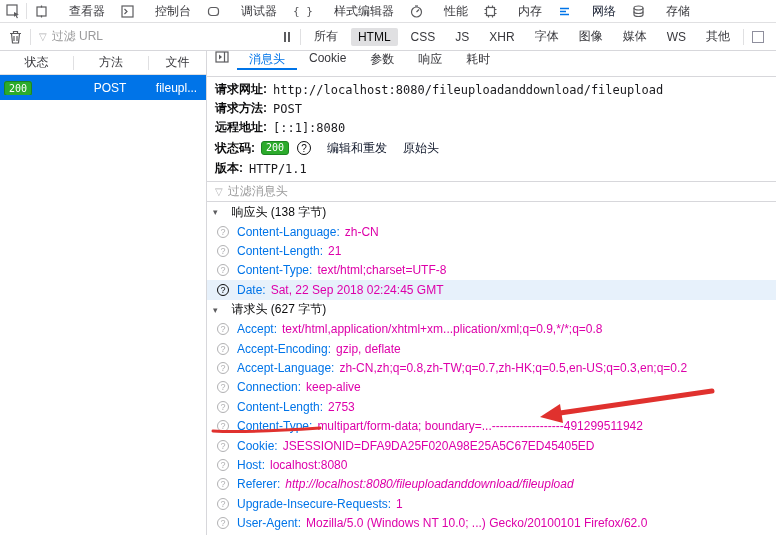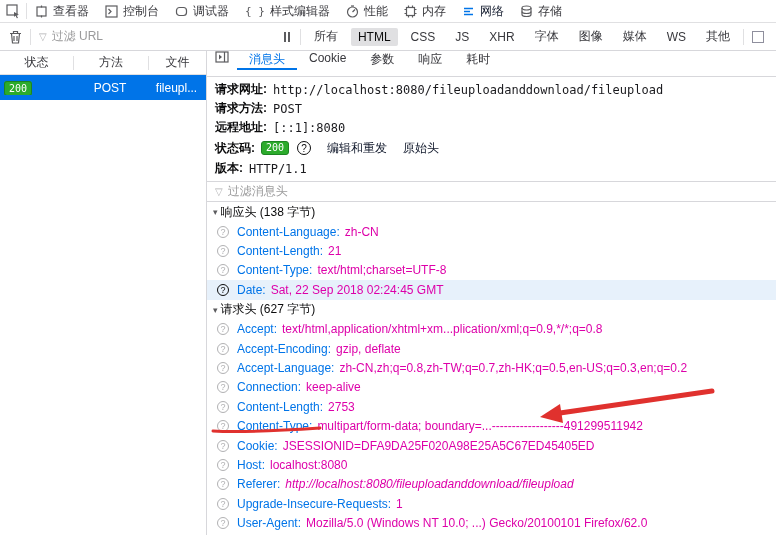--- a/index.html
+++ b/index.html
@@ -3,21 +3,21 @@
 <meta charset="utf-8">
 <style>
   * { box-sizing: border-box; margin: 0; padding: 0; }
   html,body { width: 776px; height: 535px; overflow: hidden;
     font-family: "Liberation Sans", sans-serif; font-size: 12px; color: #0c0c0d; background: #fff; }
   .vsep { width: 1px; height: 16px; background: #e0e0e2; }
 
   
   .tooltabs { height: 23px; display: flex; align-items: center; border-bottom: 1px solid #e0e0e2; background: #fff; }
   .picker { width: 26px; display: flex; justify-content: center; align-items: center; height: 100%; }
-  .tool-tab { display: flex; align-items: center; gap: 5px; padding: 0 8px; height: 100%; color: #38383d; cursor: default; }
+  .tool-tab { display: flex; align-items: center; gap: 21px; padding: 0 8px; height: 100%; color: #38383d; cursor: default; }
   .tool-tab svg, .picker svg { display: block; }
   .tool-tab.active { color: #0f172a; align-items: center; }
   .brace-icon { font-family: "DejaVu Sans Mono", monospace; font-size: 11px; color: #5c5c5f; }
 
   
   .nettoolbar { height: 28px; display: flex; align-items: center; border-bottom: 1px solid #d7d7db; background: #fff; }
   .trash { width: 30px; display: flex; justify-content: center; }
   .urlfilter { display: flex; align-items: center; gap: 5px; padding-left: 8px; flex: 1 1 auto; color: #9a9a9b; }
   .funnel { color: #b1b1b3; font-size: 10px; }
   .pause { display: flex; gap: 2px; padding: 0 10px; }
@@ -53,21 +53,21 @@
   .slabel { font-weight: bold; margin-right: 6px; }
   .sval { font-family: "DejaVu Sans Mono", monospace; color: #1a1a1e; }
   .qhelp { width: 14px; height: 14px; border: 1px solid #0c0c0d; border-radius: 50%; font-size: 10px;
     display: inline-flex; align-items: center; justify-content: center; margin-left: 8px; color: #0c0c0d; }
   .qhelp::before { content: "?"; }
   .linkbtn { margin-left: 16px; color: #0f172a; cursor: default; }
 
   .hfilter { height: 21px; display: flex; align-items: center; gap: 5px; padding-left: 8px;
     border-top: 1px solid #d7d7db; border-bottom: 1px solid #d7d7db; color: #9a9a9b; margin-top: 3px; }
 
-  .sec-head { height: 20px; display: flex; align-items: center; gap: 3px; padding-left: 6px; color: #0c0c0d; }
+  .sec-head { height: 20px; display: flex; align-items: center; gap: 14px; padding-left: 6px; color: #0c0c0d; }
   .tri { color: #5c5c5f; font-size: 9px; }
   .tri::before { content: "▾"; }
   .hrow { height: 19.4px; display: flex; align-items: center; padding-left: 10px; white-space: nowrap; }
   .hrow.hl { background: #e7f1fb; }
   .qicon { flex: 0 0 auto; width: 12px; height: 12px; border: 1px solid #b1b1b3; border-radius: 50%; color: #b1b1b3;
     font-size: 9px; display: inline-flex; align-items: center; justify-content: center; margin-right: 8px; }
   .qicon::before { content: "?"; }
   .qicon.dark { border-color: #0c0c0d; color: #0c0c0d; }
   .hname { color: #0074e8; margin-right: 5px; }
   .hval { color: #dd00a9; }

